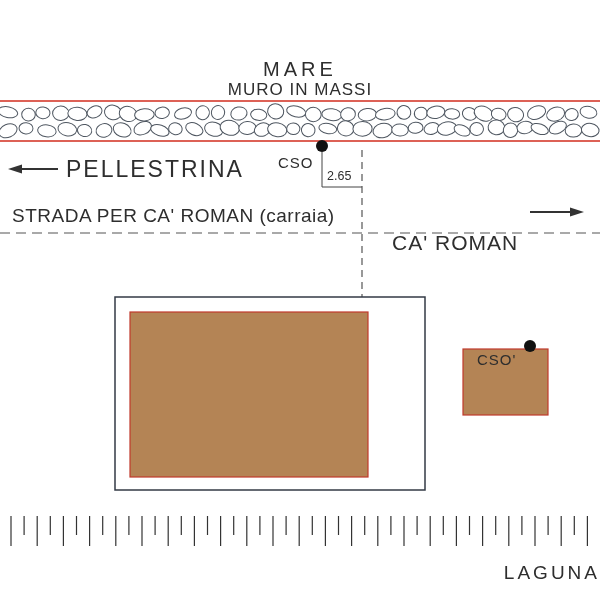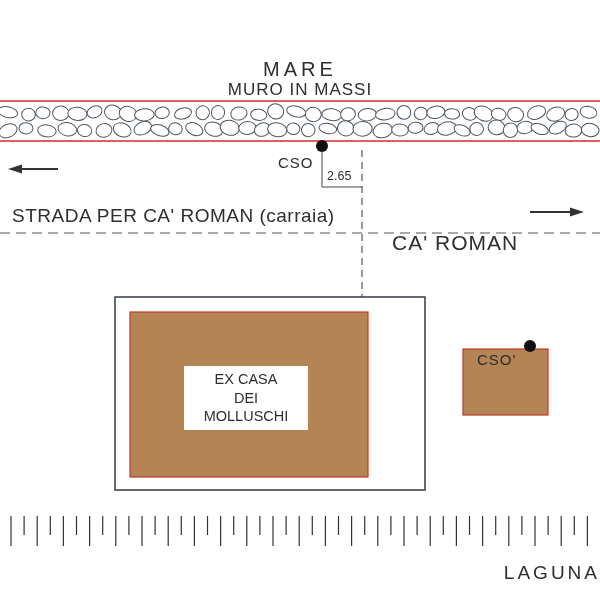--- a/index.html
+++ b/index.html
@@ -182,22 +182,20 @@
         <line x1="535" x2="535" y1="516" y2="546"></line>
         <line x1="548.1" x2="548.1" y1="516" y2="535"></line>
         <line x1="561.1999999999999" x2="561.1999999999999" y1="516" y2="546"></line>
         <line x1="574.3" x2="574.3" y1="516" y2="535"></line>
         <line x1="587.4" x2="587.4" y1="516" y2="546"></line>
       </g>
   </svg>
 
   <div class="lbl mare">MARE</div>
   <div class="lbl muro">MURO IN MASSI</div>
+  <div class="lbl pellestrina">PELLESTRINA</div>
   <div class="lbl cso">CSO</div>
   <div class="lbl dim">2.65</div>
   <div class="lbl strada">STRADA PER CA' ROMAN (carraia)</div>
   <div class="lbl caroman">CA' ROMAN</div>
   <div class="lbl csoprime">CSO'</div>
-  <div class="excasa">EX CASA
-DEI
-MOLLUSCHI</div>
   <div class="lbl laguna">LAGUNA</div>
 </div>
 
 </body></html>

